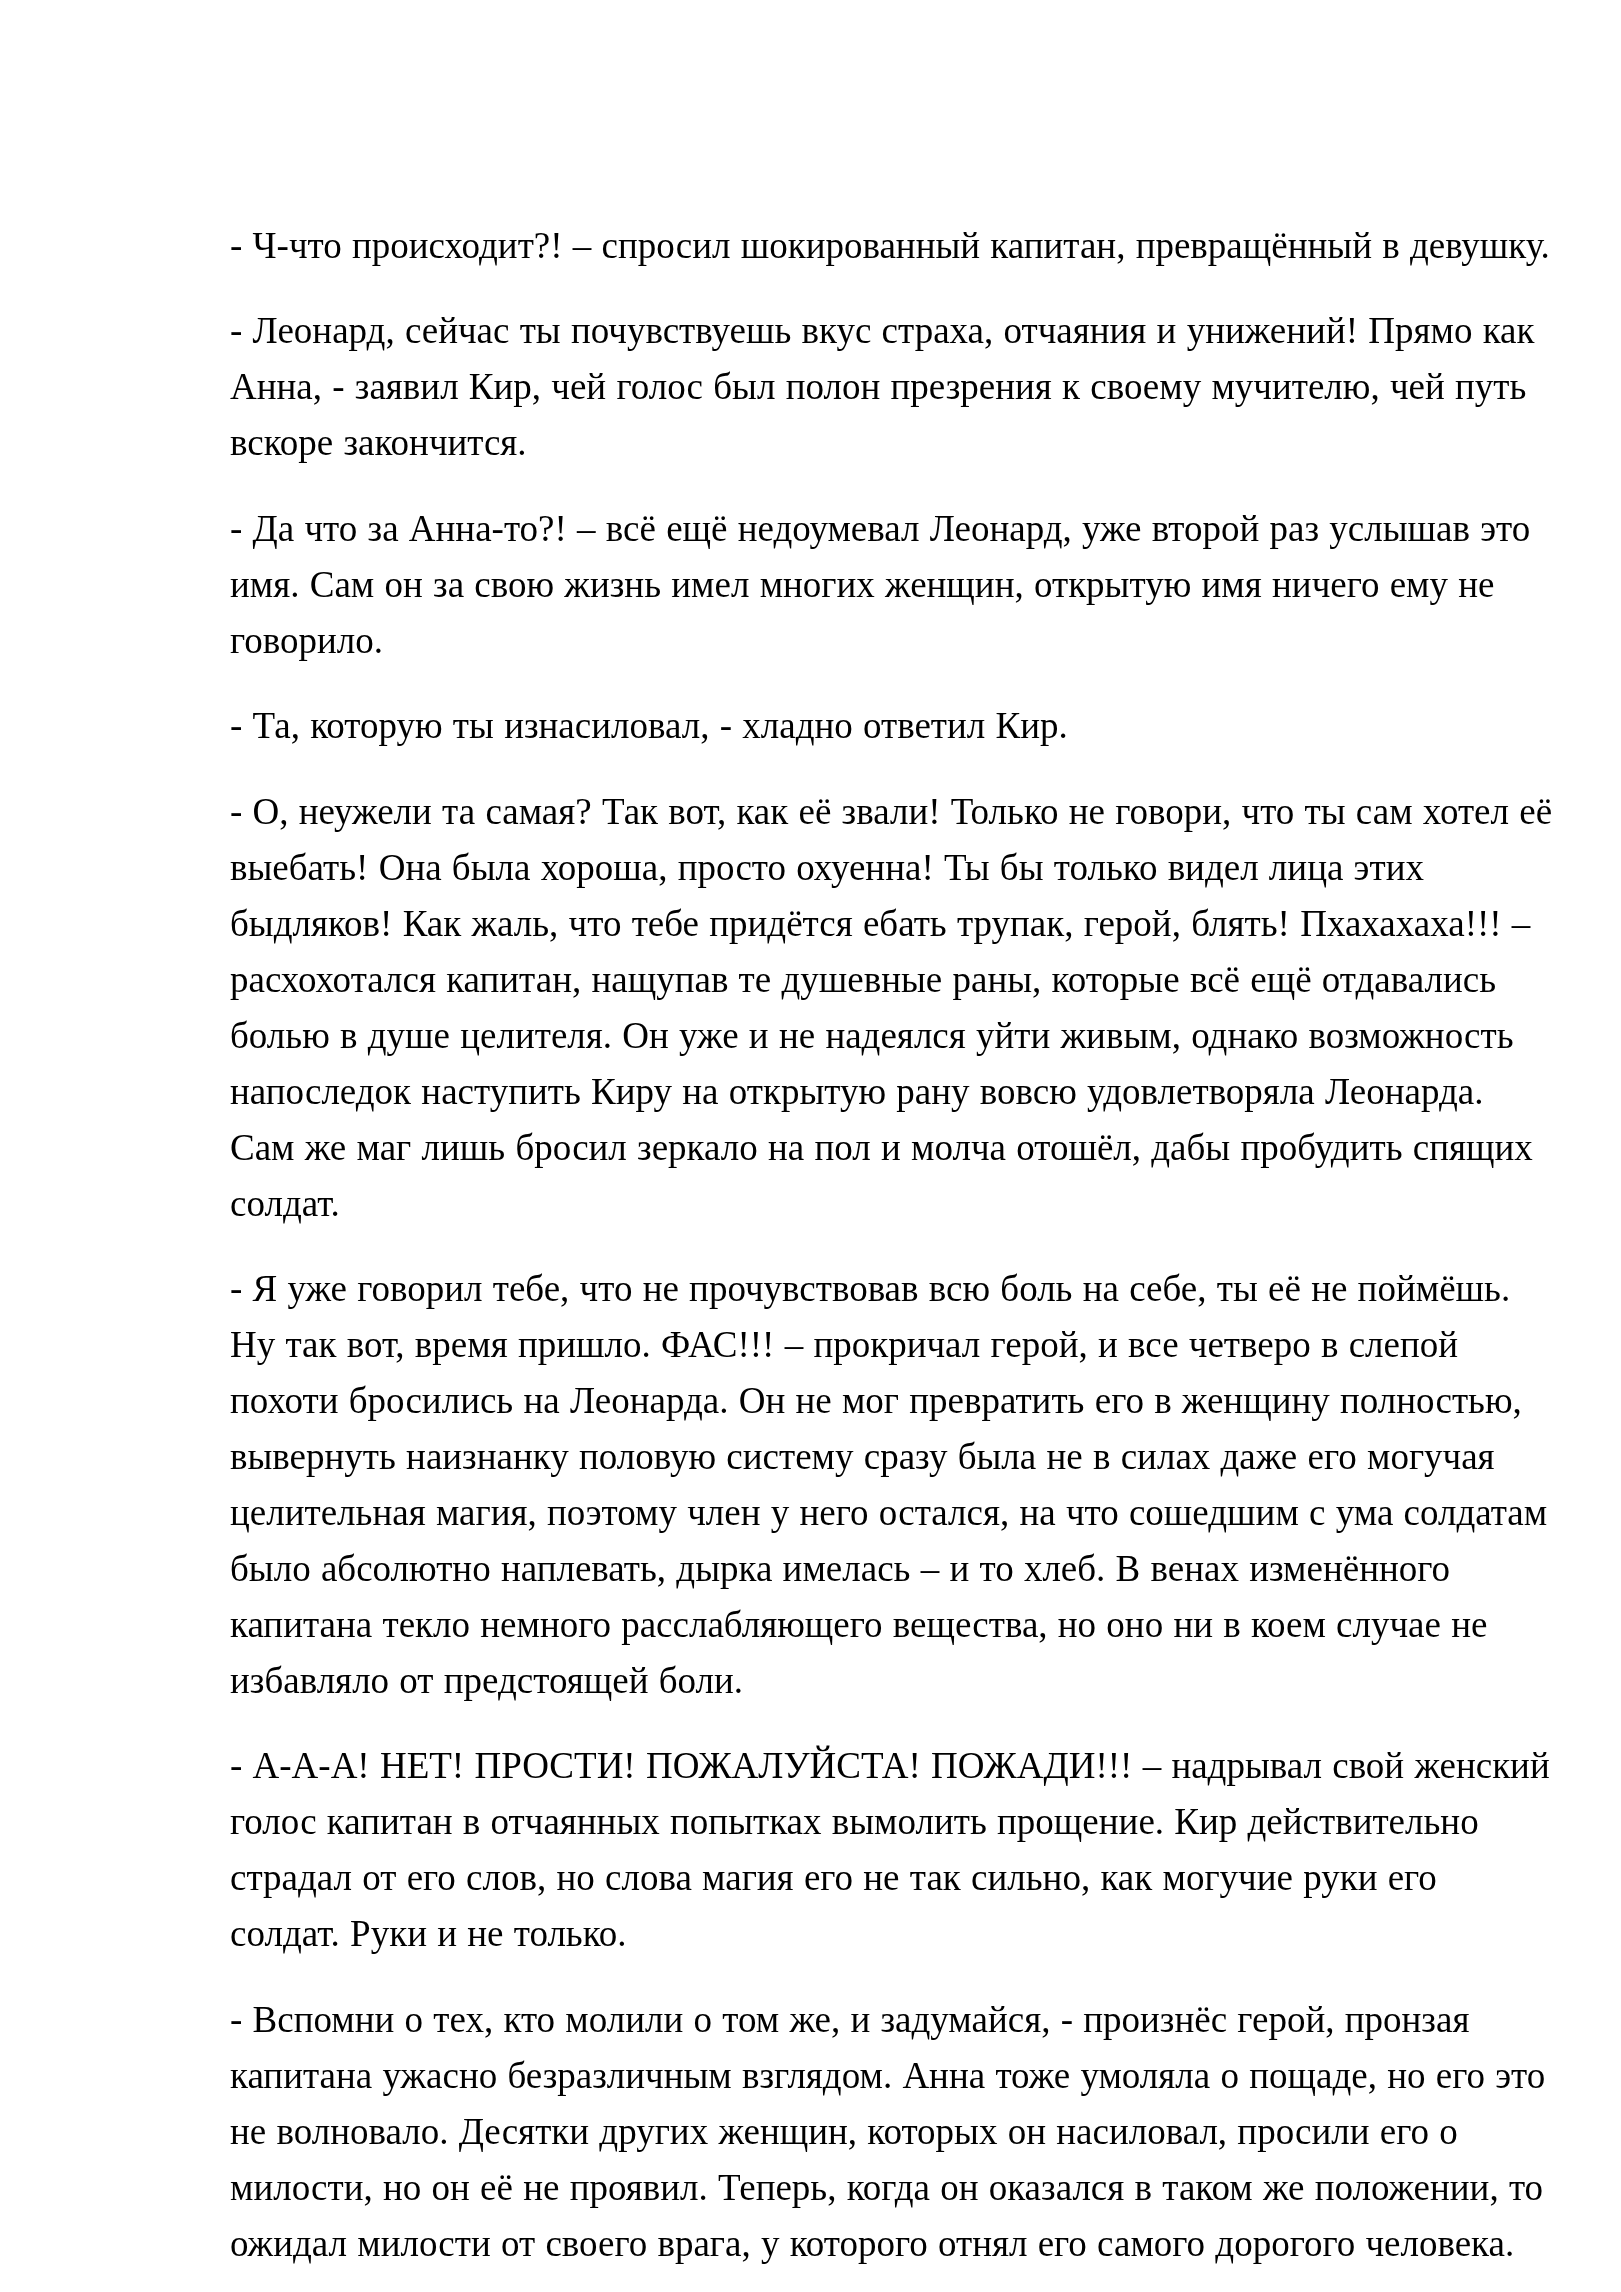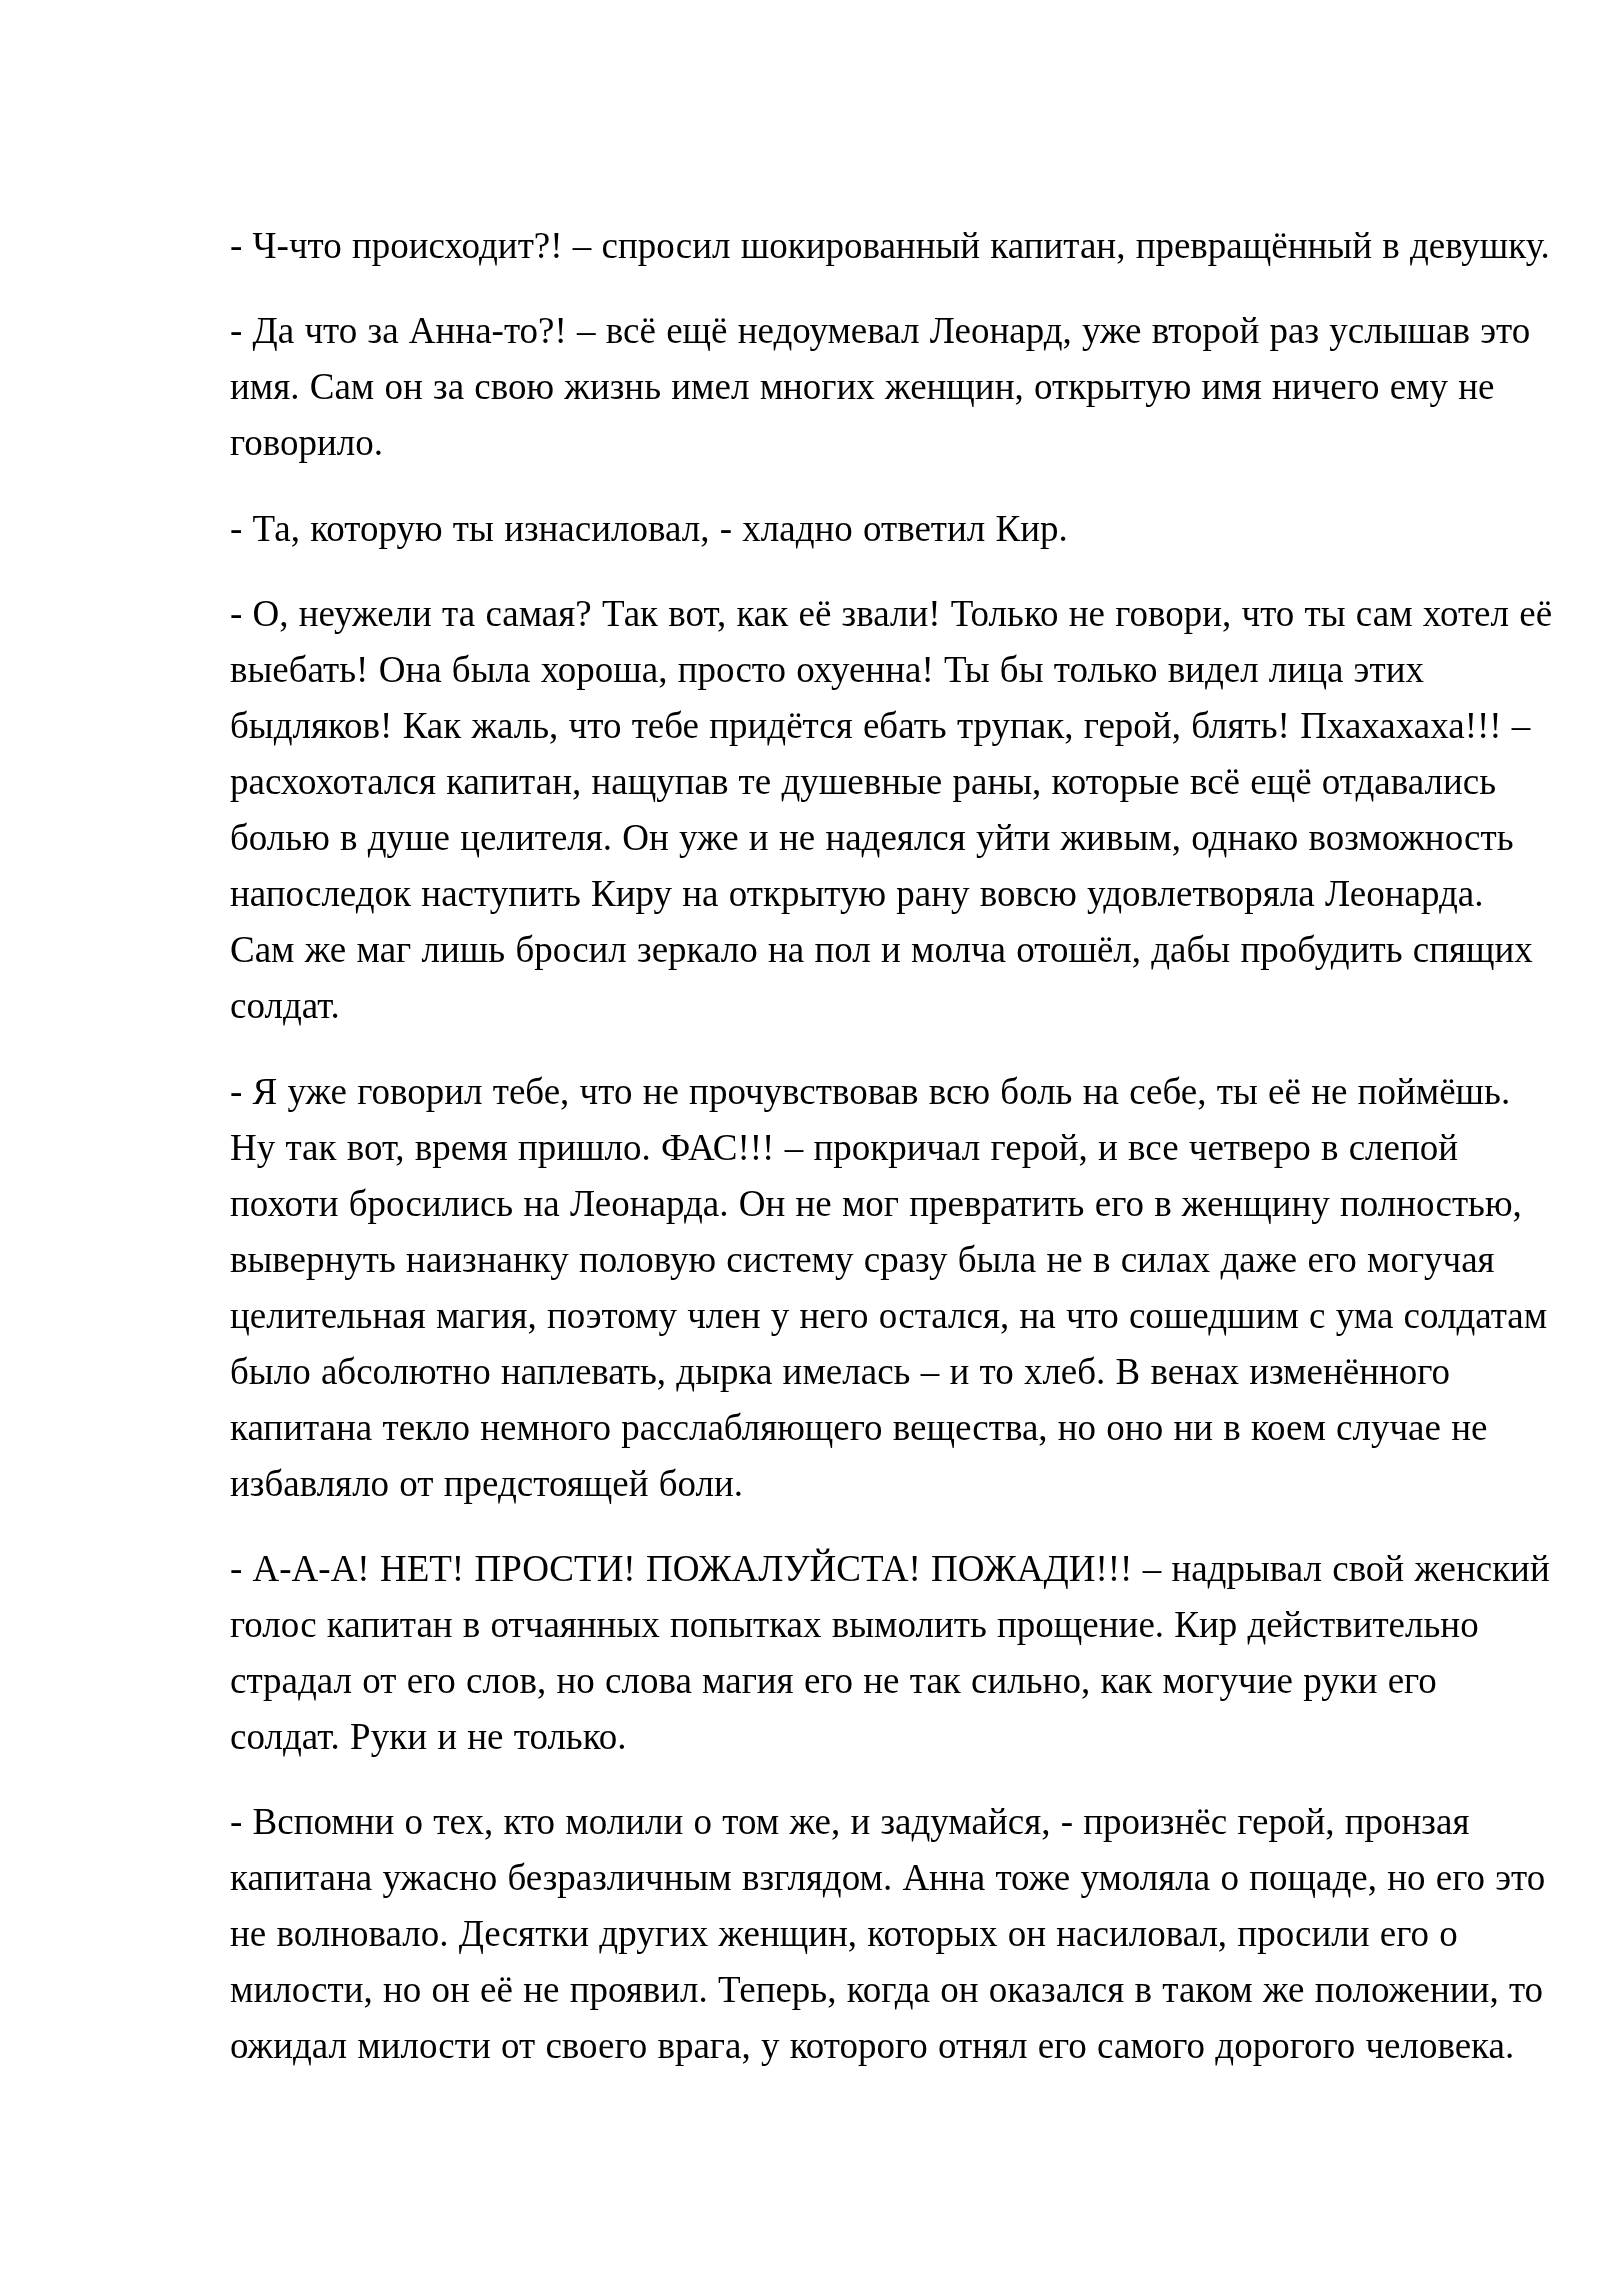--- a/index.html
+++ b/index.html
@@ -51,20 +51,21 @@
     font-size: 32px;
     line-height: 39px;
   }
 </style>
 </head>
 <body>
 
 <div class="page">
   <div class="text-block">
     <p>- Ч-что происходит?! – спросил шокированный капитан, превращённый в девушку.</p>
+    <p>- Леонард, сейчас ты почувствуешь вкус страха, отчаяния и унижений! Прямо как Анна, - заявил Кир, чей голос был полон презрения к своему мучителю, чей путь вскоре закончится.</p>
     <p>- Да что за Анна-то?! – всё ещё недоумевал Леонард, уже второй раз услышав это имя. Сам он за свою жизнь имел многих женщин, открытую имя ничего ему не говорило.</p>
     <p>- Та, которую ты изнасиловал, - хладно ответил Кир.</p>
     <p>- О, неужели та самая? Так вот, как её звали! Только не говори, что ты сам хотел её выебать! Она была хороша, просто охуенна! Ты бы только видел лица этих быдляков! Как жаль, что тебе придётся ебать трупак, герой, блять! Пхахахаха!!! – расхохотался капитан, нащупав те душевные раны, которые всё ещё отдавались болью в душе целителя. Он уже и не надеялся уйти живым, однако возможность напоследок наступить Киру на открытую рану вовсю удовлетворяла Леонарда. Сам же маг лишь бросил зеркало на пол и молча отошёл, дабы пробудить спящих солдат.</p>
     <p>- Я уже говорил тебе, что не прочувствовав всю боль на себе, ты её не поймёшь. Ну так вот, время пришло. ФАС!!! – прокричал герой, и все четверо в слепой похоти бросились на Леонарда. Он не мог превратить его в женщину полностью, вывернуть наизнанку половую систему сразу была не в силах даже его могучая целительная магия, поэтому член у него остался, на что сошедшим с ума солдатам было абсолютно наплевать, дырка имелась – и то хлеб. В венах изменённого капитана текло немного расслабляющего вещества, но оно ни в коем случае не избавляло от предстоящей боли.</p>
     <p>- А-А-А! НЕТ! ПРОСТИ! ПОЖАЛУЙСТА! ПОЖАДИ!!! – надрывал свой женский голос капитан в отчаянных попытках вымолить прощение. Кир действительно страдал от его слов, но слова магия его не так сильно, как могучие руки его солдат. Руки и не только.</p>
     <p>- Вспомни о тех, кто молили о том же, и задумайся, - произнёс герой, пронзая капитана ужасно безразличным взглядом. Анна тоже умоляла о пощаде, но его это не волновало. Десятки других женщин, которых он насиловал, просили его о милости, но он её не проявил. Теперь, когда он оказался в таком же положении, то ожидал милости от своего врага, у которого отнял его самого дорогого человека.</p>
   </div>
   <div class="page-number">102</div>
 </div>
 

